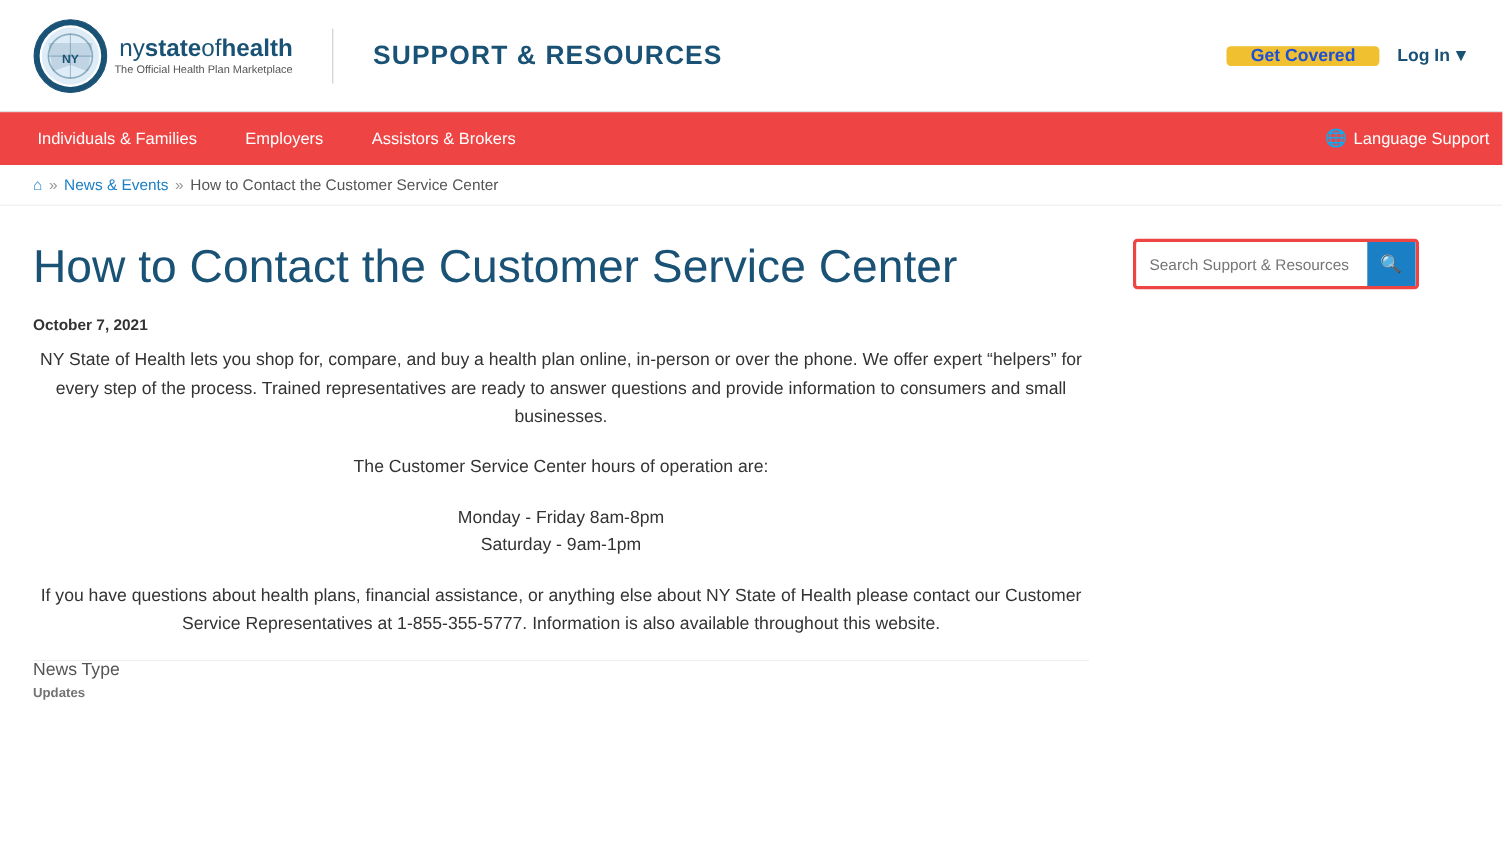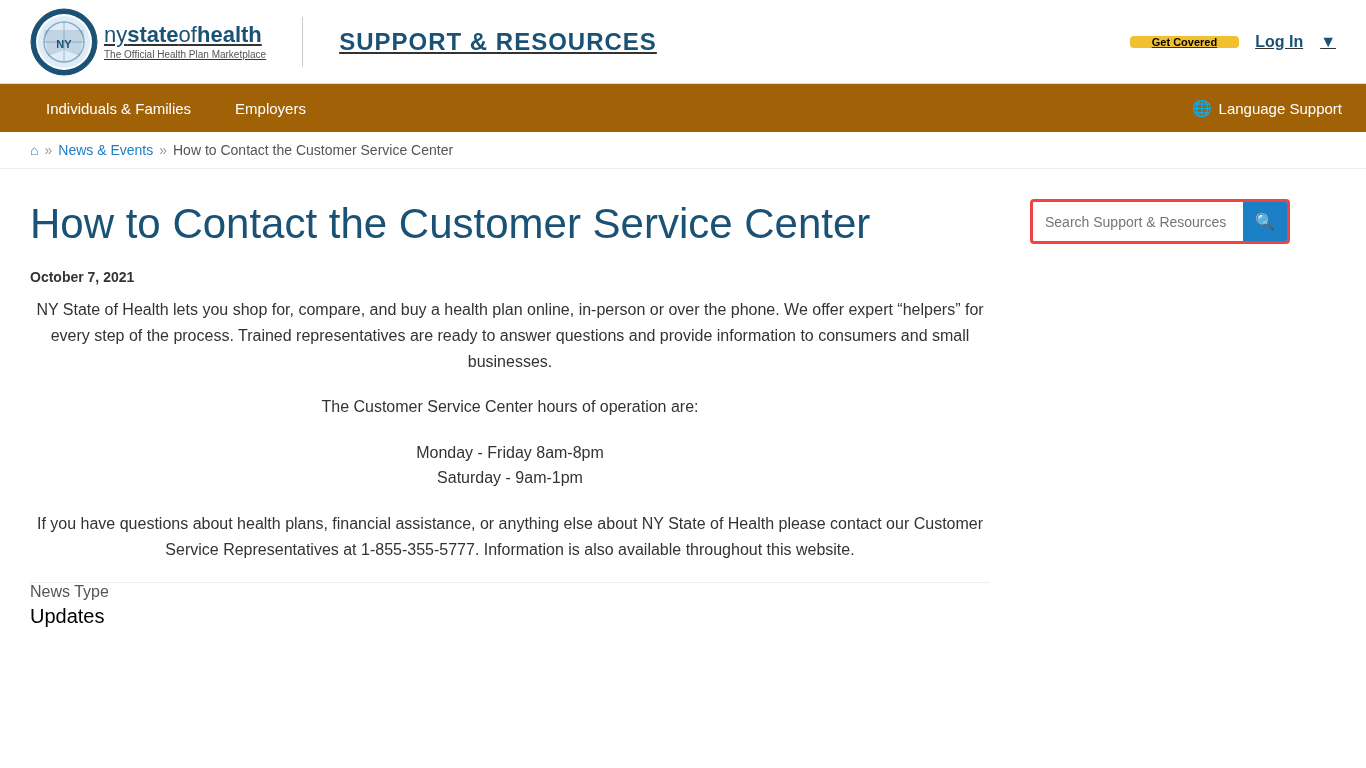--- a/index.html
+++ b/index.html
@@ -6,40 +6,40 @@
     body { font-family: Arial, sans-serif; font-size: 16px; color: #333; background: #fff; width: 1366px; }
 
     
     .header {
       display: flex;
       align-items: center;
       justify-content: space-between;
       padding: 12px 30px;
       background: #fff;
       border-bottom: 1px solid #ddd;
-      height: 84px;
-      text-decoration: underline;
+      height: 102px;
     }
     .header-left {
       display: flex;
       align-items: center;
       gap: 18px;
     }
     .logo-area {
       display: flex;
       align-items: center;
     }
     .logo-circle {
       width: 68px;
       height: 68px;
     }
     .logo-text {
       display: flex;
       flex-direction: column;
       margin-left: 6px;
+      text-align: right;
     }
     .logo-name {
       font-size: 22px;
       font-weight: 300;
       color: #1a5276;
       line-height: 1.1;
     }
     .logo-name strong {
       font-weight: 700;
     }
@@ -61,47 +61,47 @@
       letter-spacing: 1px;
       text-transform: uppercase;
     }
     .header-right {
       display: flex;
       align-items: center;
       gap: 16px;
     }
     .get-covered-btn {
       background: #f0c030;
-      color: #000000;
-      font-size: 11px;
+      color: #1d4ed8;
+      font-size: 16px;
       font-weight: 600;
       padding: 0 22px;
       border: none;
       border-radius: 4px;
       cursor: pointer;
     }
     .login-btn {
       background: transparent;
       color: #1a5276;
       font-size: 16px;
       font-weight: 600;
       border: none;
       cursor: pointer;
       display: flex;
       align-items: center;
-      gap: 17px;
+      gap: 2px;
     }
 
     
     .nav-bar {
-      background: #a16207;
+      background: #ef4444;
       height: 48px;
       display: flex;
       align-items: center;
-      padding: 0 24px;
+      padding: 0 12px;
       justify-content: space-between;
     }
     .nav-items {
       display: flex;
       align-items: center;
       gap: 0;
     }
     .nav-item {
       color: #fff;
       font-size: 15px;
@@ -174,22 +174,23 @@
     .news-type-section {
       margin-top: 20px;
       border-top: 1px solid #eee;
     }
     .news-type-label {
       font-size: 16px;
       color: #555;
       margin-bottom: 4px;
     }
     .news-type-value {
-      font-size: 20px;
-      color: #000000;
+      font-size: 12px;
+      color: #737373;
+      font-weight: bold;
     }
 
     
     .search-box {
       display: flex;
       align-items: center;
       border: 3px solid #ef4444;
       border-radius: 4px;
       overflow: hidden;
     }
@@ -245,20 +246,21 @@
       <span>Log In</span>
       <span>▼</span>
     </button>
   </div>
 </header>
 
 <nav class="nav-bar">
   <div class="nav-items">
     <a class="nav-item">Individuals &amp; Families</a>
     <a class="nav-item">Employers</a>
+    <a class="nav-item">Assistors &amp; Brokers</a>
   </div>
   <div class="nav-right">
     <span class="globe-icon">🌐</span>
     <span>Language Support</span>
   </div>
 </nav>
 
 <div class="breadcrumb">
   <a href="#">
     <span class="home-icon">⌂</span>

